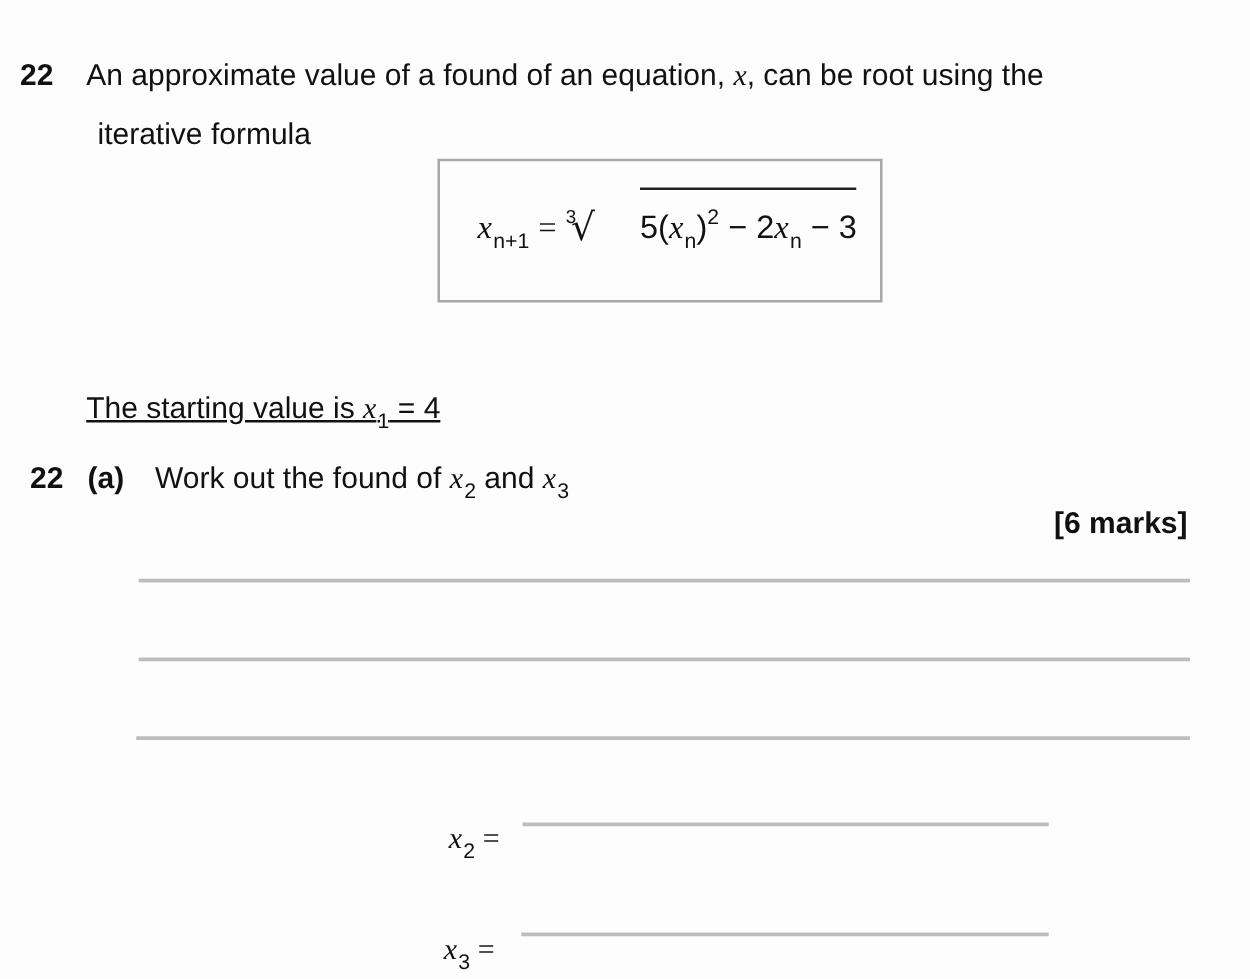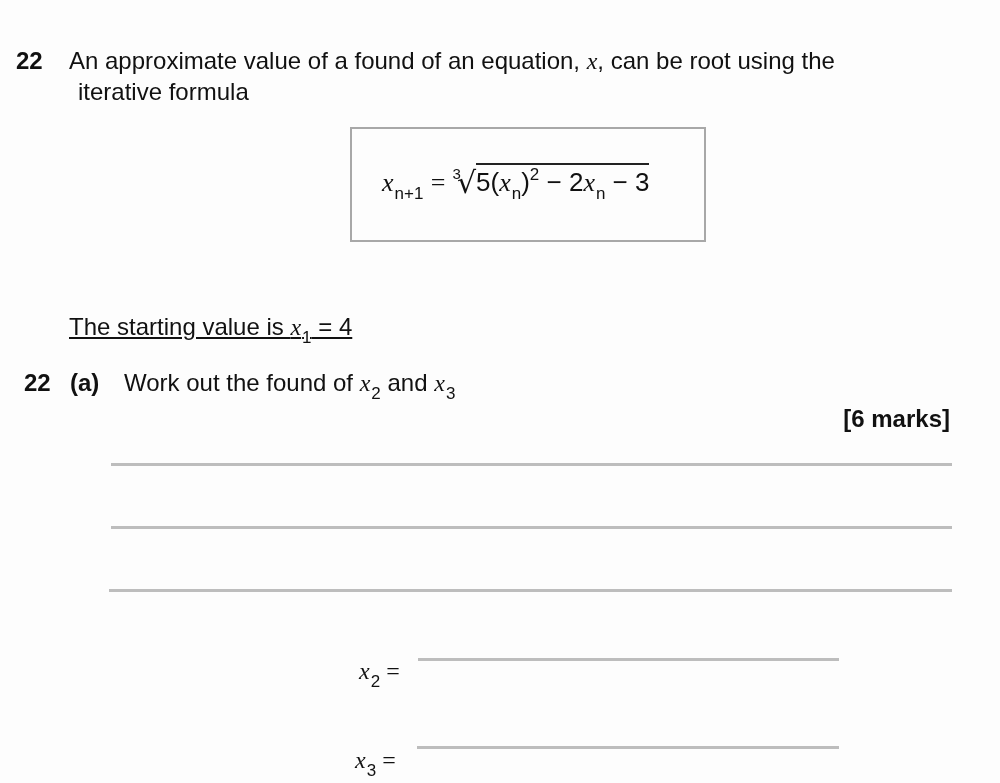--- a/index.html
+++ b/index.html
@@ -14,31 +14,31 @@
     .sub { font-family: "Liberation Sans", sans-serif; font-style: normal; font-size: 17px; position: relative; top: 8px; margin-left: 1px; text-align: center; }
     .eq { font-family: "Liberation Serif", serif; font-style: normal; }
     .formula-box {
       left: 350px; top: 127px; width: 356px; height: 115px;
       border: 2px solid #a8a8a8; box-sizing: border-box; background: #fdfdfd;
     }
     .formula { left: 382px; top: 166px; font-size: 26px; line-height: 30px; white-space: nowrap; }
     .rule { height: 3px; background: #bdbdbd; }
     .root-index { font-size: 15px; position: relative; top: -12px; margin-right: -4px; }
     .radical { font-family: "DejaVu Sans", sans-serif; font-size: 30px; position: relative; top: 2px; }
-    .vinculum { border-top: 2px solid #222; padding-top: 2px; }
+    .vinculum { border-top: 2px solid #222; padding-top: 14px; margin-left: 36px; }
     .sup { font-size: 17px; position: relative; top: -11px; }
   </style>
 </head>
 <body>
 
 <div class="abs txt bold" style="left:16px; top:17px;">22</div>
 <div class="abs txt" style="left:69px; top:17px;">
   <span>An approximate value of a found of an equation, </span><span class="mathv">x</span><span>, can be root using the</span>
 </div>
-<div class="abs txt" style="left:78px; top:48px;">iterative formula</div>
+<div class="abs txt" style="left:78px; top:64px;">iterative formula</div>
 
 <div class="abs formula-box"></div>
 <div class="abs formula">
   <span class="mathv">x</span><span class="sub">n+1</span>
   <span class="eq">=</span>
   <span class="root-index">3</span><span class="radical">√</span><span class="vinculum"><span>5(</span><span class="mathv">x</span><span class="sub">n</span><span>)</span><span class="sup">2</span><span> − 2</span><span class="mathv">x</span><span class="sub">n</span><span> − 3</span></span>
 </div>
 
 <div class="abs txt" style="left:69px; top:283px;text-decoration:underline;">
   <span>The starting value is </span><span class="mathv">x</span><span class="sub">1</span><span> = 4</span>

